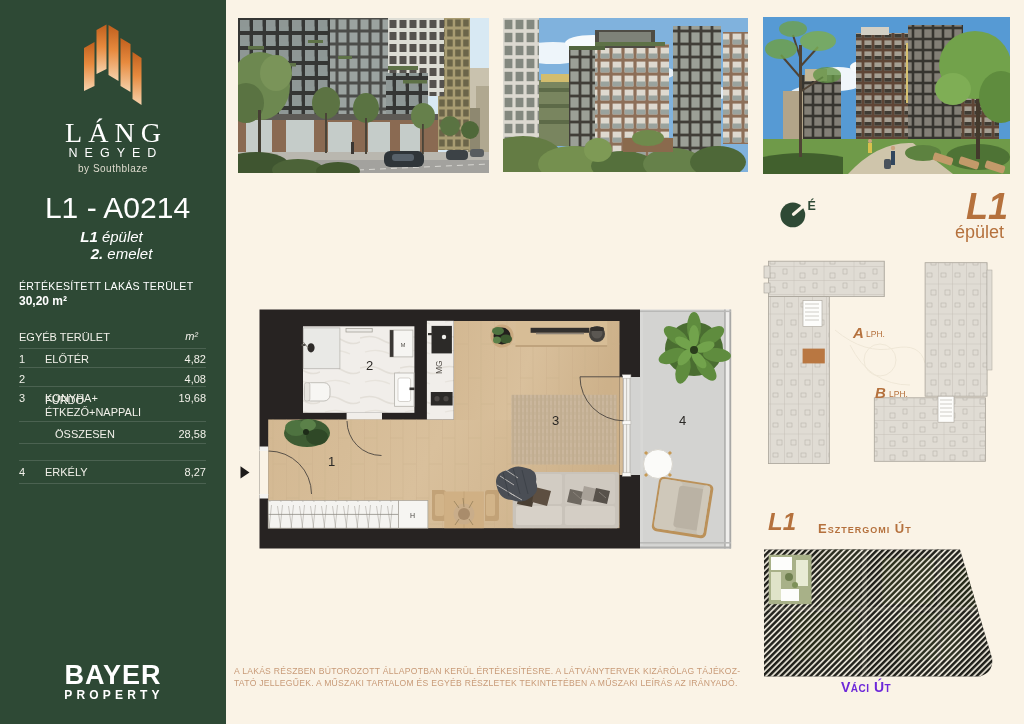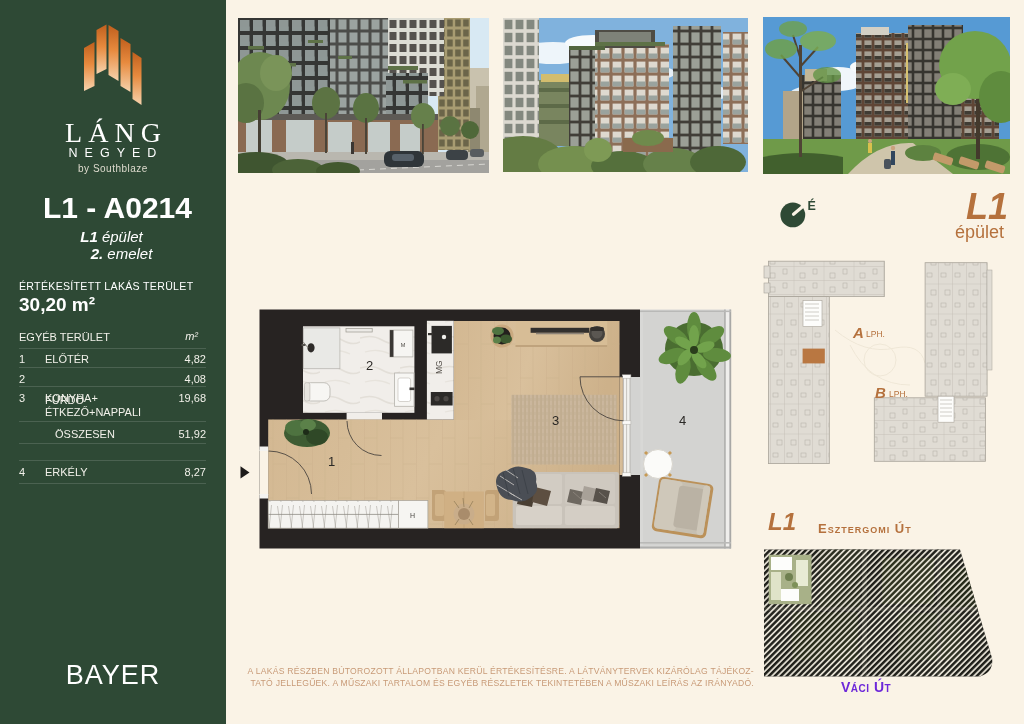--- a/index.html
+++ b/index.html
@@ -25,27 +25,27 @@
     <path d="M108.5,25 L118.5,31 L118.5,81 L108.5,75 Z"></path>
     <path d="M120.5,38 L130.5,44 L130.5,92 L120.5,86 Z"></path>
     <path d="M132.5,52 L141.5,58 L141.5,105 L132.5,99 Z"></path>
   </g>
   <text x="116" y="142" text-anchor="middle" font-family="Liberation Serif,serif" font-size="28" fill="#ffffff" letter-spacing="6">LÁNG</text>
   <text x="116" y="157" text-anchor="middle" font-family="Liberation Sans,sans-serif" font-size="12.5" fill="#ffffff" letter-spacing="7">NEGYED</text>
   <text x="113" y="172" text-anchor="middle" font-family="Liberation Sans,sans-serif" font-size="10" fill="#dfdccf" letter-spacing="0.5">by Southblaze</text>
 </svg>
 
 <div class="abs" style="left:0;top:192px;width:223px;text-align:center;color:#fff;">
-  <div style="font-size:30px;font-weight:bold;letter-spacing:0px;margin-top:-1px;padding-left:12px;">L1 - A0214</div>
+  <div style="font-size:30px;font-weight:normal;letter-spacing:0px;margin-top:-1px;padding-left:12px;">L1 - A0214</div>
   <div style="font-size:15px;font-style:italic;margin-top:3px;"><b>L1</b> épület</div>
   <div style="font-size:15px;font-style:italic;padding-left:20px;"><b>2.</b> emelet</div>
 </div>
 
 <div class="abs" style="left:19px;top:280px;color:#fff;font-size:10.6px;letter-spacing:0.3px;">ÉRTÉKESÍTETT LAKÁS TERÜLET</div>
-<div class="abs" style="left:19px;top:294px;color:#fff;font-size:19px;font-weight:bold;">30,20 m²</div>
+<div class="abs" style="left:19px;top:294px;color:#fff;font-size:12px;font-weight:bold;">30,20 m²</div>
 
 <div class="abs" style="left:19px;top:0;width:187px;color:#f2f1ea;font-size:11px;">
 
   <div class="abs" style="left:0;top:331px;">EGYÉB TERÜLET</div>
   <div class="abs" style="right:8px;top:330px;font-style:italic;font-weight:normal;">m²</div>
   <div class="abs" style="left:0;top:347.5px;width:187px;border-top:1px solid rgba(255,255,255,0.14);"></div>
 
   <div class="abs" style="left:0;top:353px;">1</div>
   <div class="abs" style="left:26px;top:353px;">ELŐTÉR</div>
   <div class="abs" style="right:0;top:353px;">4,82</div>
@@ -55,32 +55,33 @@
   <div class="abs" style="left:26px;top:394px;">FÜRDŐ</div>
   <div class="abs" style="right:0;top:372.5px;">4,08</div>
   <div class="abs" style="left:0;top:385.5px;width:187px;border-top:1px solid rgba(255,255,255,0.14);"></div>
 
   <div class="abs" style="left:0;top:392px;">3</div>
   <div class="abs" style="left:26px;top:392px;line-height:13.5px;">KONYHA+<br>ÉTKEZŐ+NAPPALI</div>
   <div class="abs" style="right:0;top:392px;">19,68</div>
   <div class="abs" style="left:0;top:420.5px;width:187px;border-top:1px solid rgba(255,255,255,0.14);"></div>
 
   <div class="abs" style="left:36px;top:427.5px;">ÖSSZESEN</div>
-  <div class="abs" style="right:0;top:427.5px;">51,92</div>
+  <div class="abs" style="right:0;top:427.5px;">28,58</div>
   <div class="abs" style="left:0;top:443px;width:187px;border-top:1px solid rgba(255,255,255,0.14);"></div>
   <div class="abs" style="left:0;top:460px;width:187px;border-top:1px solid rgba(255,255,255,0.14);"></div>
 
   <div class="abs" style="left:0;top:466px;">4</div>
   <div class="abs" style="left:26px;top:466px;">ERKÉLY</div>
   <div class="abs" style="right:0;top:466px;">8,27</div>
   <div class="abs" style="left:0;top:483px;width:187px;border-top:1px solid rgba(255,255,255,0.14);"></div>
 </div>
 
 <div class="abs" style="left:0;top:660px;width:226px;text-align:center;color:#fff;">
-  <div style="font-size:27px;font-weight:normal;letter-spacing:1px;">BAYER</div>
+  <div style="font-size:27px;font-weight:bold;letter-spacing:1px;">BAYER</div>
+  <div style="font-size:12px;font-weight:bold;letter-spacing:4.2px;margin-top:-3px;margin-left:2px;">PROPERTY</div>
 </div>
 
 <svg class="abs" style="left:238px;top:18px;" width="251" height="155" viewBox="0 0 251 155">
   <defs>
     <pattern id="p1glass" width="13" height="15" patternUnits="userSpaceOnUse">
       <rect width="13" height="15" fill="#353634"></rect>
       <rect x="2" y="2" width="9.5" height="11" fill="#8e9795"></rect>
       <rect x="2" y="8.5" width="9.5" height="4.5" fill="#8e9896"></rect>
     </pattern>
     <pattern id="p1glass2" width="11" height="13" patternUnits="userSpaceOnUse">
@@ -607,16 +608,16 @@
     <rect x="771" y="572" width="10" height="28" fill="#dfe3c8"></rect>
     <rect x="796" y="560" width="12" height="26" fill="#e8ebd4"></rect>
     <rect x="781" y="589" width="18" height="12" fill="#fdfdfb"></rect>
     <circle cx="789" cy="577" r="4" fill="#6f8050"></circle>
     <circle cx="795" cy="585" r="3" fill="#7d9058"></circle>
   </g>
 </svg>
 
 <div class="abs" style="left:841px;top:679px;color:#6d28d9;font-size:14px;font-weight:bold;letter-spacing:0.5px;font-variant:small-caps;">Váci Út</div>
 
-<div class="abs" style="left:234px;top:666px;width:520px;text-align:right;color:#c89a77;font-size:8.6px;letter-spacing:0.25px;line-height:11.5px;white-space:nowrap;">
+<div class="abs" style="left:234px;top:666px;width:520px;text-align:left;color:#c89a77;font-size:8.6px;letter-spacing:0.25px;line-height:11.5px;white-space:nowrap;">
 A LAKÁS RÉSZBEN BÚTOROZOTT ÁLLAPOTBAN KERÜL ÉRTÉKESÍTÉSRE. A LÁTVÁNYTERVEK KIZÁRÓLAG TÁJÉKOZ-<br>
 TATÓ JELLEGŰEK. A MŰSZAKI TARTALOM ÉS EGYÉB RÉSZLETEK TEKINTETÉBEN A MŰSZAKI LEÍRÁS AZ IRÁNYADÓ.
 </div>
 
 </body></html>

